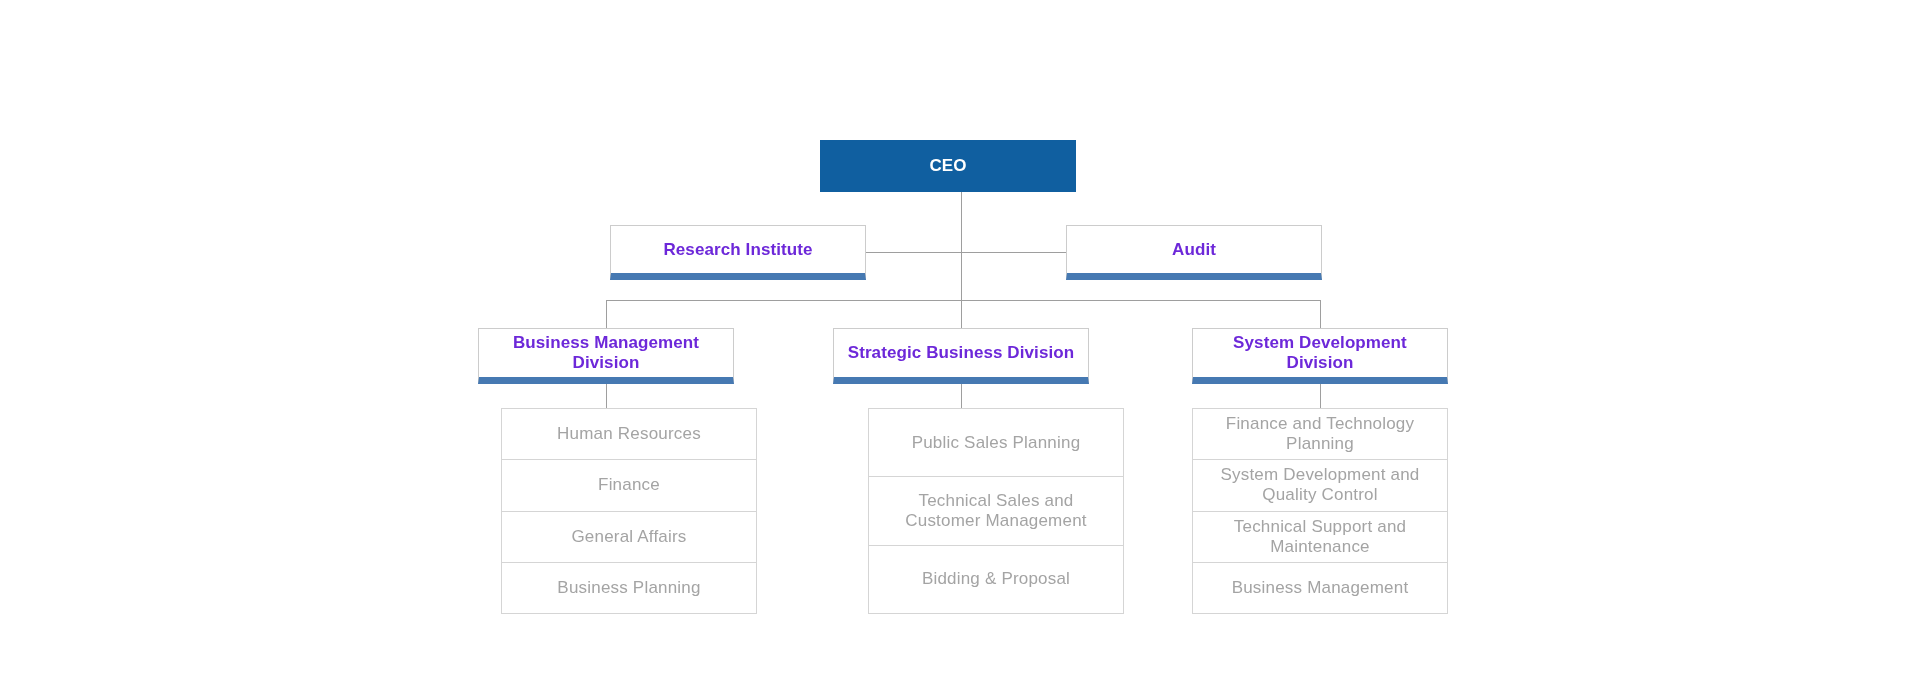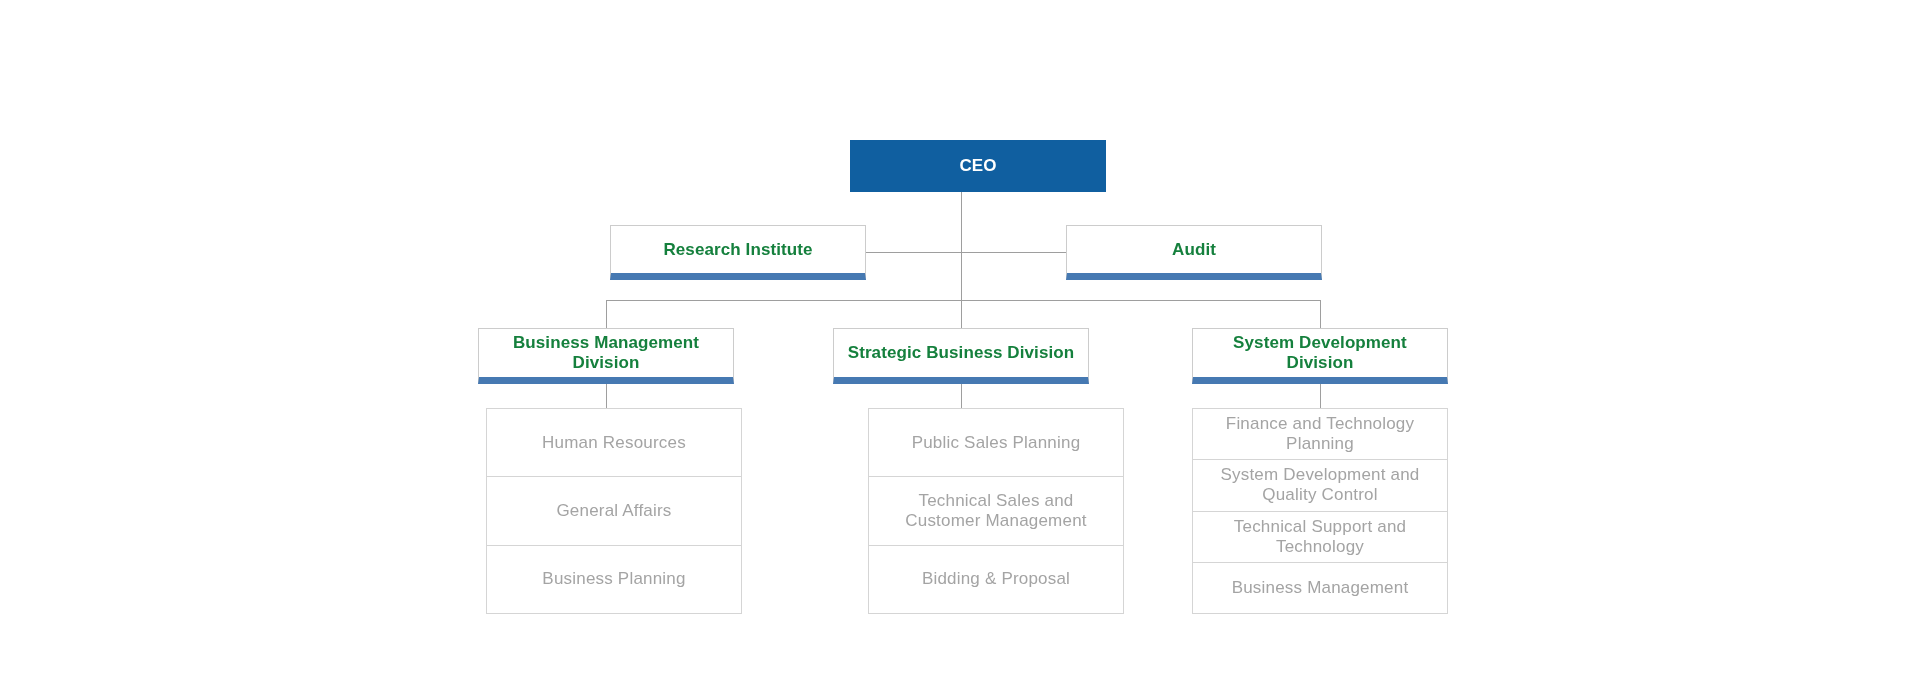--- a/index.html
+++ b/index.html
@@ -35,21 +35,21 @@
     background: #ffffff;
     border: 1px solid #cccccc;
     border-bottom: 7px solid var(--accent-bar, #4679b2);
     width: 256px;
   }
   .node-staff { height: 55px; }
   .node-division { height: 56px; }
   .node-label {
     font-size: 17px;
     font-weight: 700;
-    color: #15803d;
+    color: #6d28d9;
     line-height: 20px;
     white-space: pre-line;
     letter-spacing: 0.1px;
   }
   .dept-list {
     position: absolute;
     width: 256px;
     height: 206px;
     display: flex;
     flex-direction: column;
@@ -81,21 +81,21 @@
 
   <div class="line" style="left:961px; top:192px; width:1px; height:136px;"></div>
   <div class="line" style="left:866px; top:252px; width:200px; height:1px;"></div>
   <div class="line" style="left:606px; top:300px; width:715px; height:1px;"></div>
   <div class="line" style="left:606px; top:300px; width:1px; height:28px;"></div>
   <div class="line" style="left:1320px; top:300px; width:1px; height:28px;"></div>
   <div class="line" style="left:606px; top:384px; width:1px; height:24px;"></div>
   <div class="line" style="left:961px; top:384px; width:1px; height:24px;"></div>
   <div class="line" style="left:1320px; top:384px; width:1px; height:24px;"></div>
 
-  <div class="node node-ceo" style="left:850px; top:140px;text-align:center;">
+  <div class="node node-ceo" style="left:820px; top:140px;text-align:center;">
     <span class="node-label">CEO</span>
   </div>
 
   <div class="node node-staff" style="left:610px; top:225px;">
     <span class="node-label">Research Institute</span>
   </div>
   <div class="node node-staff" style="left:1066px; top:225px;">
     <span class="node-label">Audit</span>
   </div>
 
@@ -104,23 +104,26 @@
 Division</span>
   </div>
   <div class="node node-division" style="left:833px; top:328px;">
     <span class="node-label">Strategic Business Division</span>
   </div>
   <div class="node node-division" style="left:1192px; top:328px;text-align:center;">
     <span class="node-label">System Development
 Division</span>
   </div>
 
-  <div class="dept-list" style="left:486px; top:408px;">
+  <div class="dept-list" style="left:501px; top:408px;">
     <div class="dept-cell">
       <span class="dept-label">Human Resources</span>
+    </div>
+    <div class="dept-cell">
+      <span class="dept-label">Finance</span>
     </div>
     <div class="dept-cell">
       <span class="dept-label">General Affairs</span>
     </div>
     <div class="dept-cell">
       <span class="dept-label">Business Planning</span>
     </div>
   </div>
 
   <div class="dept-list" style="left:833px; top:408px;padding-left:35px;">
@@ -140,20 +143,20 @@
     <div class="dept-cell">
       <span class="dept-label">Finance and Technology
 Planning</span>
     </div>
     <div class="dept-cell">
       <span class="dept-label">System Development and
 Quality Control</span>
     </div>
     <div class="dept-cell">
       <span class="dept-label">Technical Support and
-Technology</span>
+Maintenance</span>
     </div>
     <div class="dept-cell">
       <span class="dept-label">Business Management</span>
     </div>
   </div>
 
 </div>
 
 </body></html>

